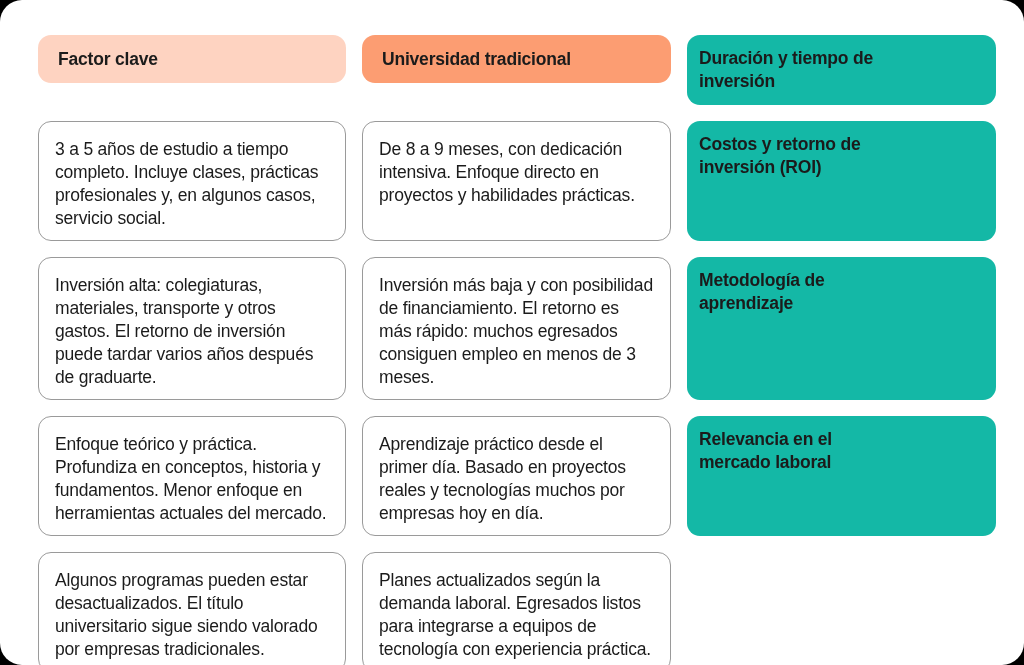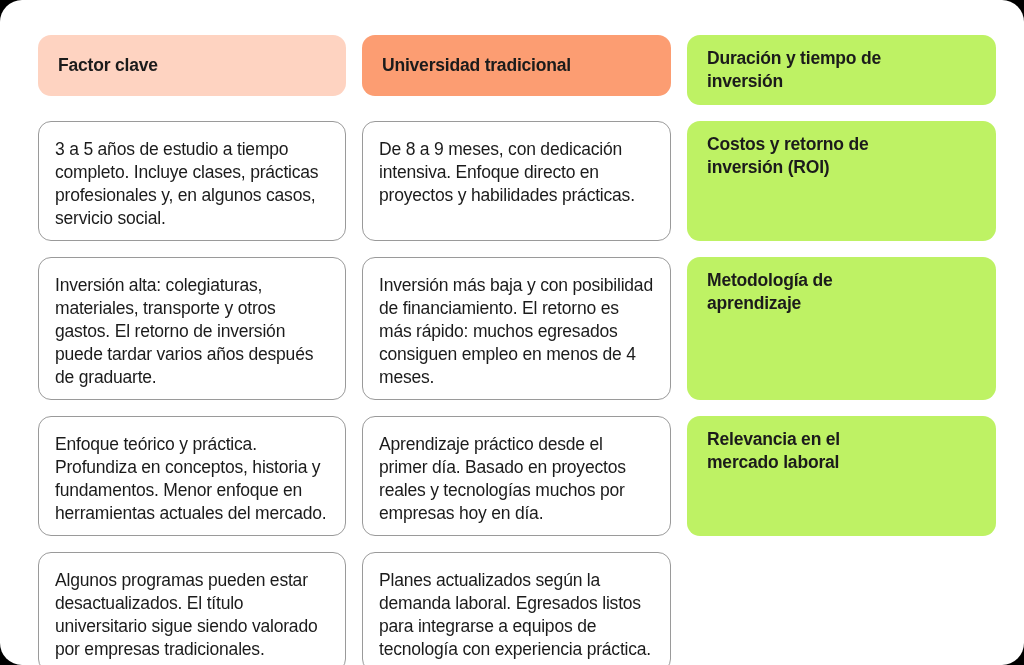--- a/index.html
+++ b/index.html
@@ -34,33 +34,33 @@
     display: grid;
     grid-template-columns: 308px 309px 309px;
     column-gap: 16px;
     row-gap: 16px;
   }
   .cell {
     border-radius: 13px;
     box-sizing: border-box;
   }
   .hdr {
-    height: 61px;
+    height: 48px;
     display: flex;
     align-items: center;
     padding: 0 20px;
     font-weight: 700;
     font-size: 17.5px;
     letter-spacing: -0.2px;
   }
   .hdr.light   { background: #fed3c1; }
   .hdr.accent  { background: #fc9d72; }
   .factor {
-    background: #bef264;
-    padding: 12px 20px;
+    background: #14b8a6;
+    padding: 12px 12px;
     font-weight: 700;
     font-size: 17.5px;
     line-height: 23px;
     letter-spacing: -0.2px;
   }
   .factor span {
     display: inline-block;
     max-width: 205px;
   }
   .detail {
@@ -89,21 +89,21 @@
       <div class="cell factor">
         <span>Duración y tiempo de inversión</span>
       </div>
       <div class="cell detail">3 a 5 años de estudio a tiempo completo. Incluye clases, prácticas profesionales y, en algunos casos, servicio social.</div>
       <div class="cell detail">De 8 a 9 meses, con dedicación intensiva. Enfoque directo en proyectos y habilidades prácticas.</div>
 
       <div class="cell factor">
         <span>Costos y retorno de inversión (ROI)</span>
       </div>
       <div class="cell detail">Inversión alta: colegiaturas, materiales, transporte y otros gastos. El retorno de inversión puede tardar varios años después de graduarte.</div>
-      <div class="cell detail">Inversión más baja y con posibilidad de financiamiento. El retorno es más rápido: muchos egresados consiguen empleo en menos de 4 meses.</div>
+      <div class="cell detail">Inversión más baja y con posibilidad de financiamiento. El retorno es más rápido: muchos egresados consiguen empleo en menos de 3 meses.</div>
 
       <div class="cell factor">
         <span>Metodología de aprendizaje</span>
       </div>
       <div class="cell detail">Enfoque teórico y práctica. Profundiza en conceptos, historia y fundamentos. Menor enfoque en herramientas actuales del mercado.</div>
       <div class="cell detail">Aprendizaje práctico desde el primer día. Basado en proyectos reales y tecnologías muchos por empresas hoy en día.</div>
 
       <div class="cell factor">
         <span>Relevancia en el mercado laboral</span>
       </div>

